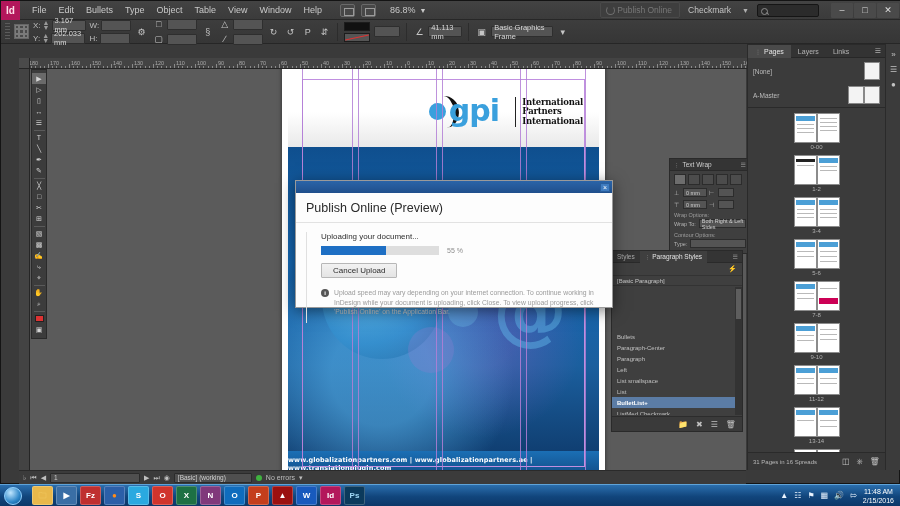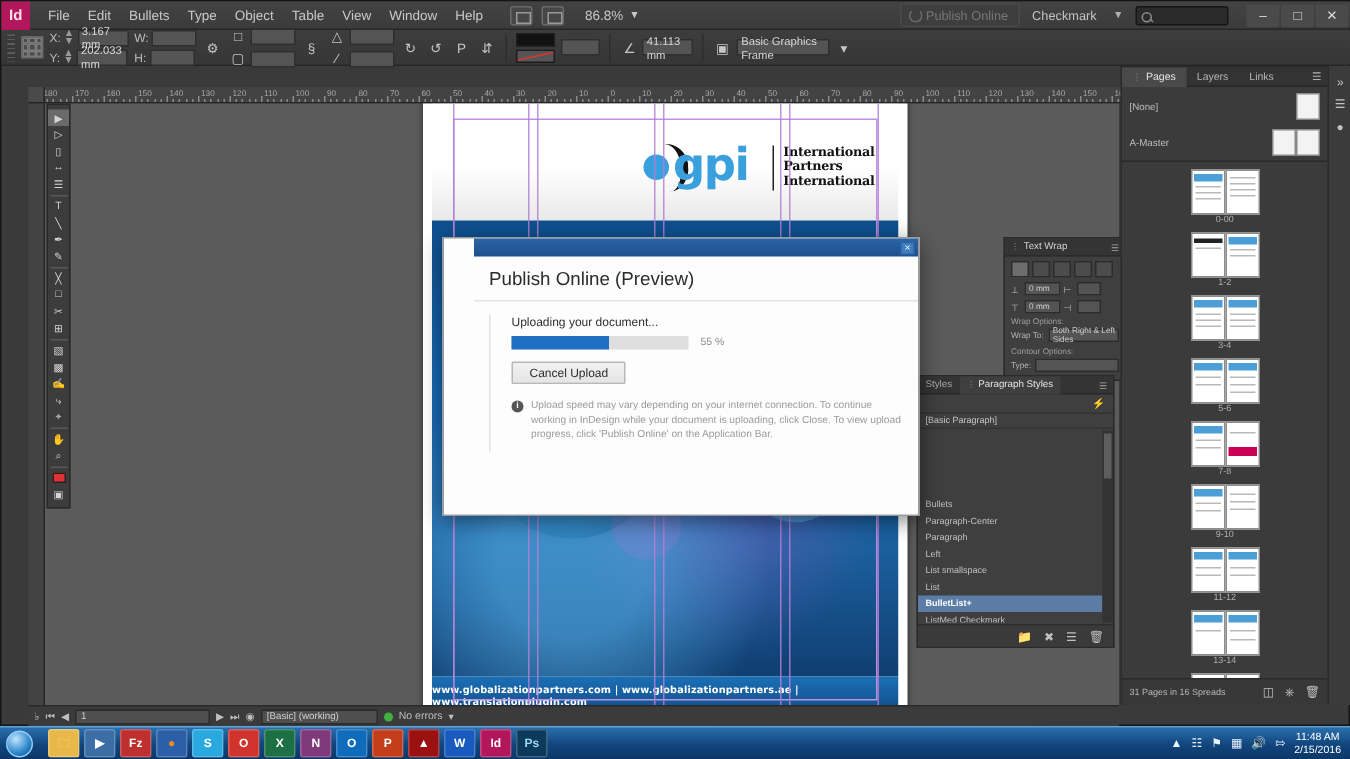--- a/index.html
+++ b/index.html
@@ -326,22 +326,22 @@
   .ps-current{height:11px;border-top:1px solid #333;border-bottom:1px solid #333;display:flex;align-items:center;padding-left:5px;font-size:6px;color:#c6c6c6;}
   .ps-list{position:absolute;left:0;right:7px;top:36px;bottom:16px;overflow:hidden;}
   .ps-item{height:11px;display:flex;align-items:center;padding-left:5px;font-size:6px;color:#c0c0c0;}
   .ps-item.sel{background:#5b7ca5;color:#fff;font-weight:bold;}
   .ps-scroll{position:absolute;right:0;top:36px;bottom:16px;width:7px;background:#333;}
   .ps-scroll .thumb{position:absolute;left:1px;top:2px;width:5px;height:30px;background:#5e5e5e;}
   .ps-footer{position:absolute;left:0;right:0;bottom:0;height:15px;background:#3a3a3a;border-top:1px solid #2c2c2c;display:flex;align-items:center;justify-content:flex-end;gap:8px;padding-right:6px;color:#c0c0c0;font-size:8px;}
 
   
   .dlg{
-    position:absolute;left:295px;top:158px;width:318px;height:186px;
-    background:#fdfdfd;border:1px solid #9a9a9a;box-shadow:0 3px 14px rgba(0,0,0,.5);padding-left:20px;
+    position:absolute;left:295px;top:180px;width:318px;height:128px;
+    background:#fdfdfd;border:1px solid #9a9a9a;box-shadow:0 3px 14px rgba(0,0,0,.5);
   }
   .dlg-titlebar{
     height:12px;background:linear-gradient(#2a64a8,#1f4f8c);
     display:flex;align-items:center;justify-content:flex-end;padding-right:2px;
   }
   .dlg-close{
     width:10px;height:9px;background:#3f7cc0;border:1px solid #2a5f9e;color:#fff;
     font-size:7px;line-height:8px;text-align:center;
   }
   .dlg-header{

